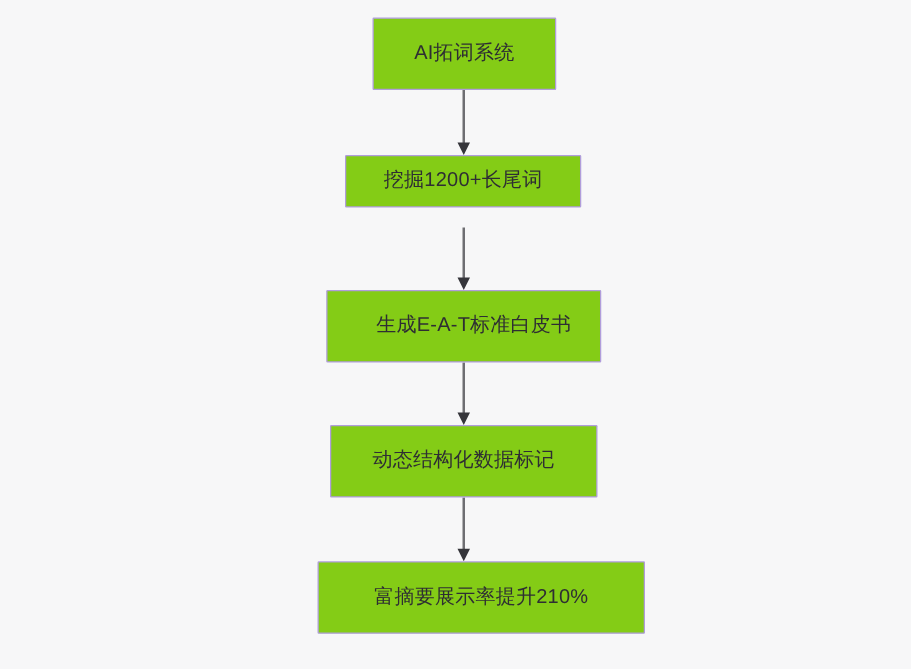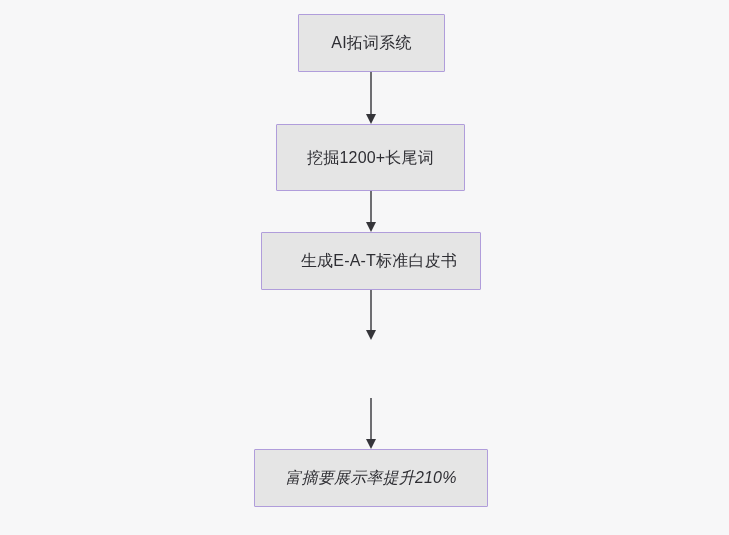--- a/index.html
+++ b/index.html
@@ -14,21 +14,21 @@
     overflow: hidden;
   }
   #flowchart-canvas {
     position: relative;
     width: 729px;
     height: 535px;
   }
   .node {
     position: absolute;
     box-sizing: border-box;
-    background: #e5e5e5;
+    background: #84cc16;
     border: 1.6px solid #b09ddb;
     border-radius: 1px;
     display: flex;
     align-items: center;
     justify-content: center;
     color: #2e2e33;
     font-size: 16px;
     line-height: 1;
     letter-spacing: 0.2px;
     white-space: nowrap;
@@ -76,26 +76,29 @@
     <g>
       <line class="edge-line" x1="371" y1="398" x2="371" y2="441"></line>
       <polygon class="edge-head" points="371,449 366,439 376,439"></polygon>
     </g>
   </svg>
 
   <div class="node" style="left:298px; top:14px; width:147px; height:58px;">
     <span class="node-label">AI拓词系统</span>
   </div>
 
-  <div class="node" style="left:276px; top:124px; width:189px; height:67px;">
+  <div class="node" style="left:276px; top:124px; width:189px; height:42px;">
     <span class="node-label">挖掘1200+长尾词</span>
   </div>
 
   <div class="node" style="left:261px; top:232px; width:220px; height:58px;padding-left:16px;">
     <span class="node-label">生成E-A-T标准白皮书</span>
   </div>
 
+  <div class="node" style="left:264px; top:340px; width:214px; height:58px;">
+    <span class="node-label">动态结构化数据标记</span>
+  </div>
 
-  <div class="node" style="left:254px; top:449px; width:234px; height:58px;font-style:italic;">
+  <div class="node" style="left:254px; top:449px; width:262px; height:58px;">
     <span class="node-label">富摘要展示率提升210%</span>
   </div>
 
 </div>
 
 </body></html>

